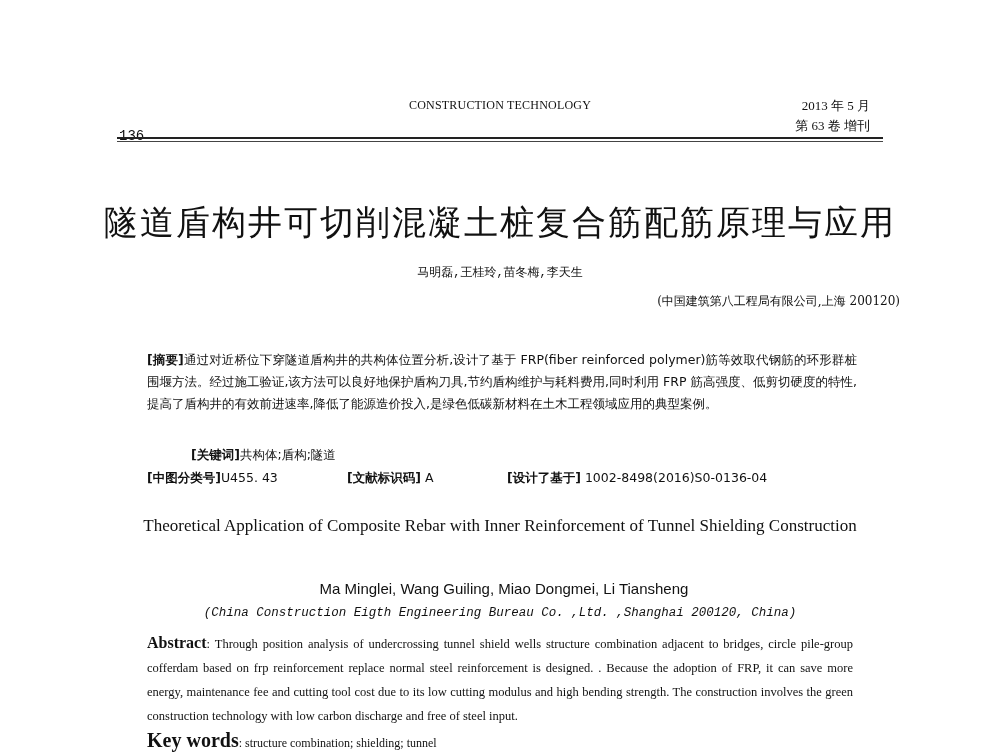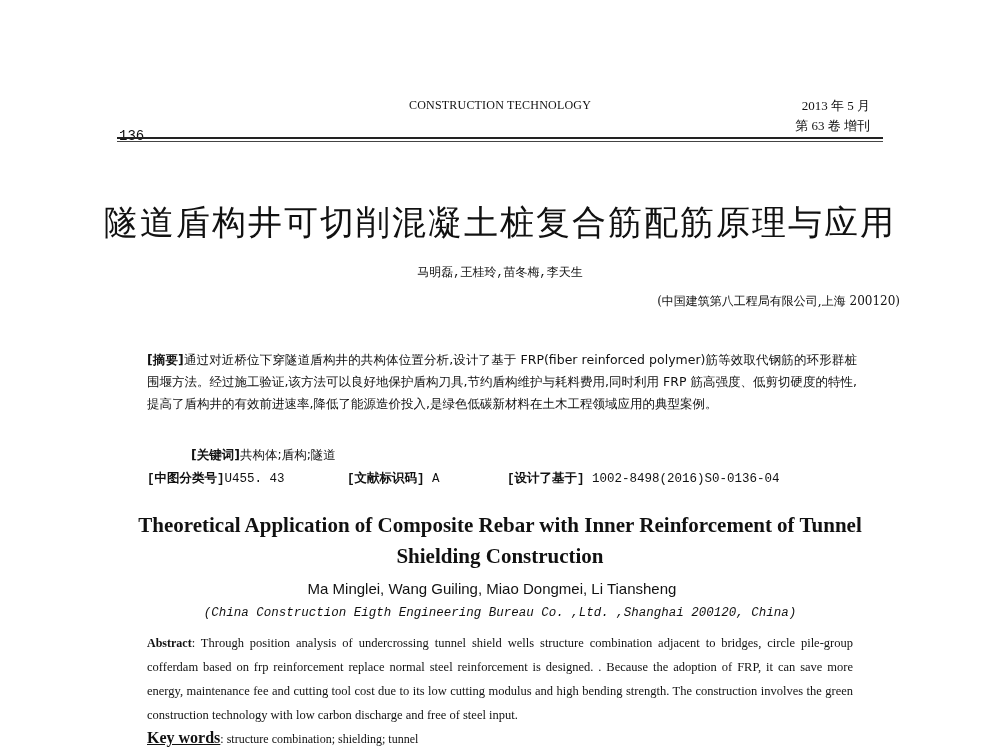--- a/index.html
+++ b/index.html
@@ -15,30 +15,30 @@
   .rule2 { left: 117px; width: 766px; top: 141px; height: 0; border-top: 1px solid #444; }
 
   .title-cn { left: 100px; width: 800px; top: 200px; text-align: center; font-size: 34px; letter-spacing: 2px; font-family: Liberation Serif, serif; }
   .authors-cn { left: 100px; width: 800px; top: 264px; text-align: center; font-size: 12px; font-family: Liberation Mono, monospace; }
   .affil-cn { left: 100px; width: 800px; top: 293px; text-align: right; font-size: 12px; font-family: "DejaVu Serif", serif; }
 
   .abs-cn { left: 147px; width: 710px; top: 349px; font-size: 12.5px; line-height: 22px; text-align: justify; font-family: "DejaVu Sans", sans-serif; }
   .lbl { font-weight: bold; }
   .kw-cn { left: 147px; top: 447px; font-size: 12.5px; font-family: "DejaVu Sans", sans-serif; margin-left: 44px; }
   .cls-row { left: 147px; top: 470px; width: 720px; font-size: 12.5px; font-family: "DejaVu Sans", sans-serif; }
-  .cls-row span.item { position: absolute; white-space: nowrap; font-family: Liberation Mono, monospace; }
+  .cls-row span.item { position: absolute; white-space: nowrap; }
 
-  .title-en { left: 100px; width: 800px; top: 510px; text-align: center; font-size: 21px; font-weight: bold; line-height: 31px; font-family: "Liberation Serif", serif; }
-  .authors-en { left: 92px; width: 800px; top: 580px; text-align: center; font-size: 15px; font-family: "Liberation Sans", sans-serif; }
+  .title-en { left: 100px; width: 800px; top: 510px; text-align: center; font-size: 17px; font-weight: normal; line-height: 31px; font-family: "Liberation Serif", serif; }
+  .authors-en { left: 104px; width: 800px; top: 580px; text-align: center; font-size: 15px; font-family: "Liberation Sans", sans-serif; }
   .affil-en { left: 100px; width: 800px; top: 606px; text-align: center; font-size: 12.5px; font-style: italic; font-family: Liberation Mono, monospace; }
 
   .abs-en { left: 147px; width: 706px; top: 631px; font-size: 12.5px; line-height: 24px; text-align: justify; font-family: "Liberation Serif", serif; }
-  .abs-en .lbl { font-size: 12px; }
+  .abs-en .lbl { font-size: 16px; }
   .kw-en { left: 147px; top: 729px; font-size: 12px; font-family: "Liberation Serif", serif; }
-  .kw-en .lbl { font-size: 16px; text-decoration: underline; }
+  .kw-en .lbl { font-size: 20px; }
 </style>
 </head>
 <body>
 
 <div class="abs hdr-page">136</div>
 <div class="abs hdr-center">
   <div class="hdr-en">CONSTRUCTION TECHNOLOGY</div>
 </div>
 <div class="abs hdr-right">
   <div>2013 年 5 月</div>

